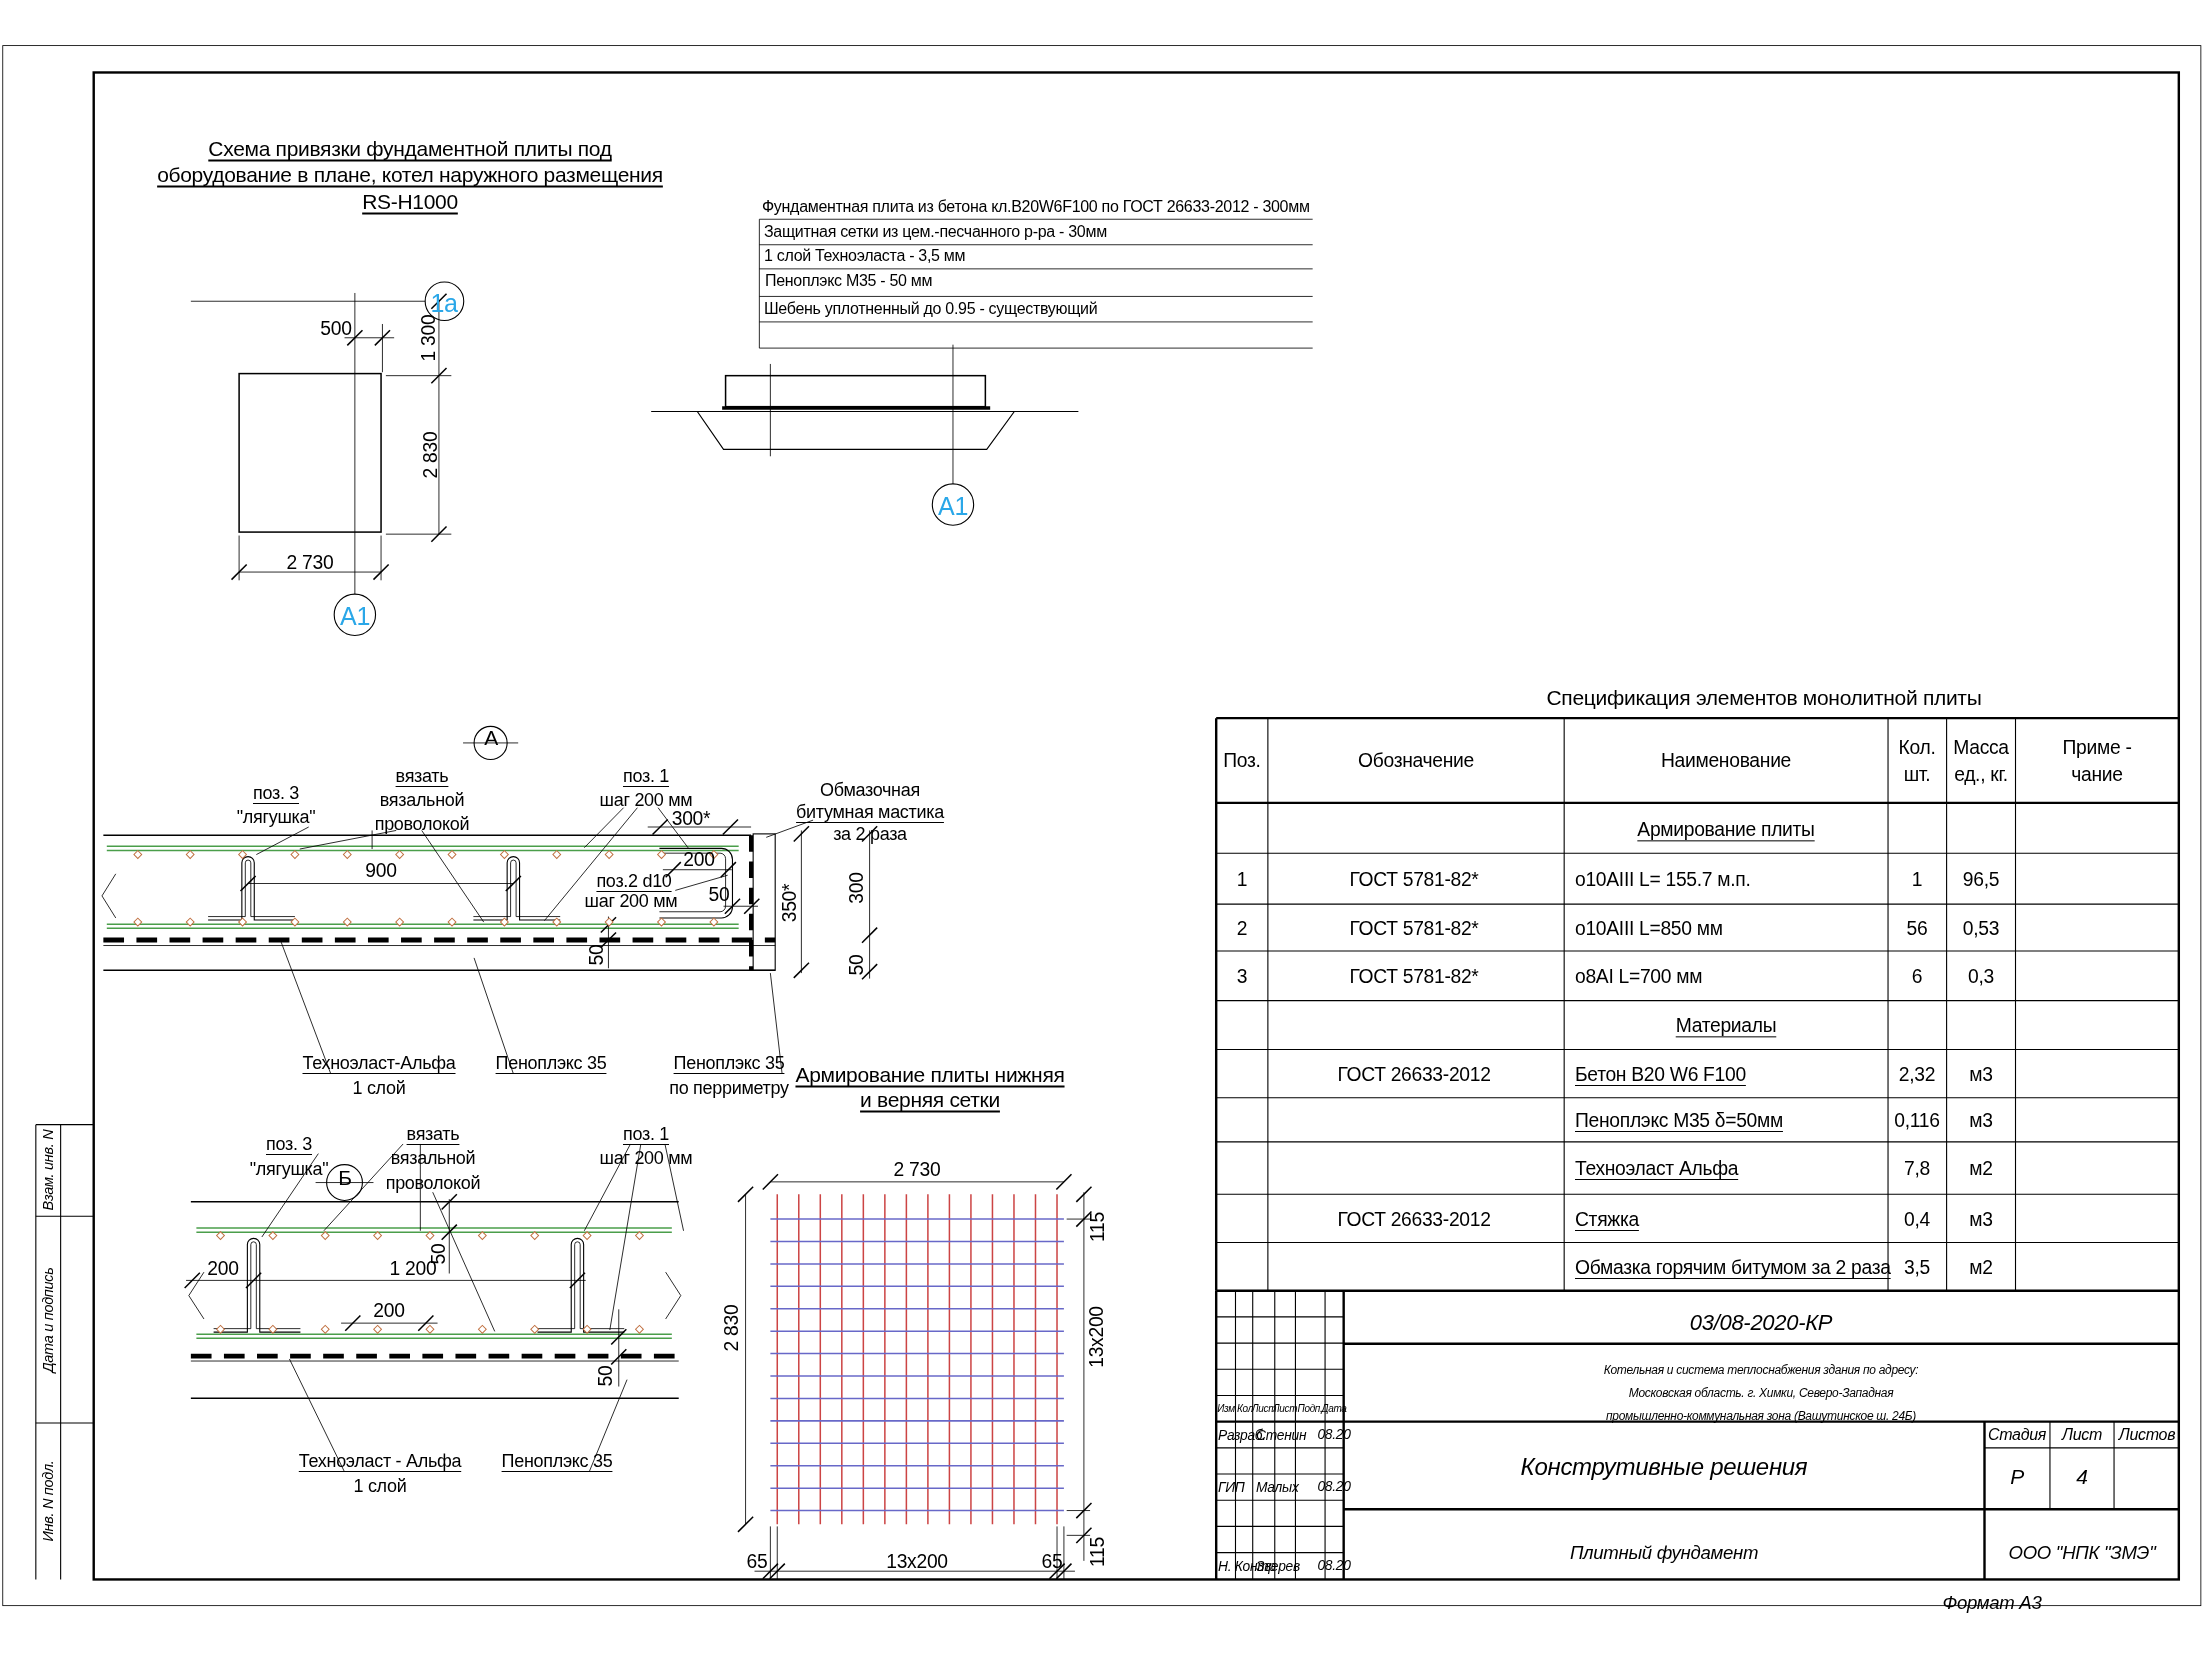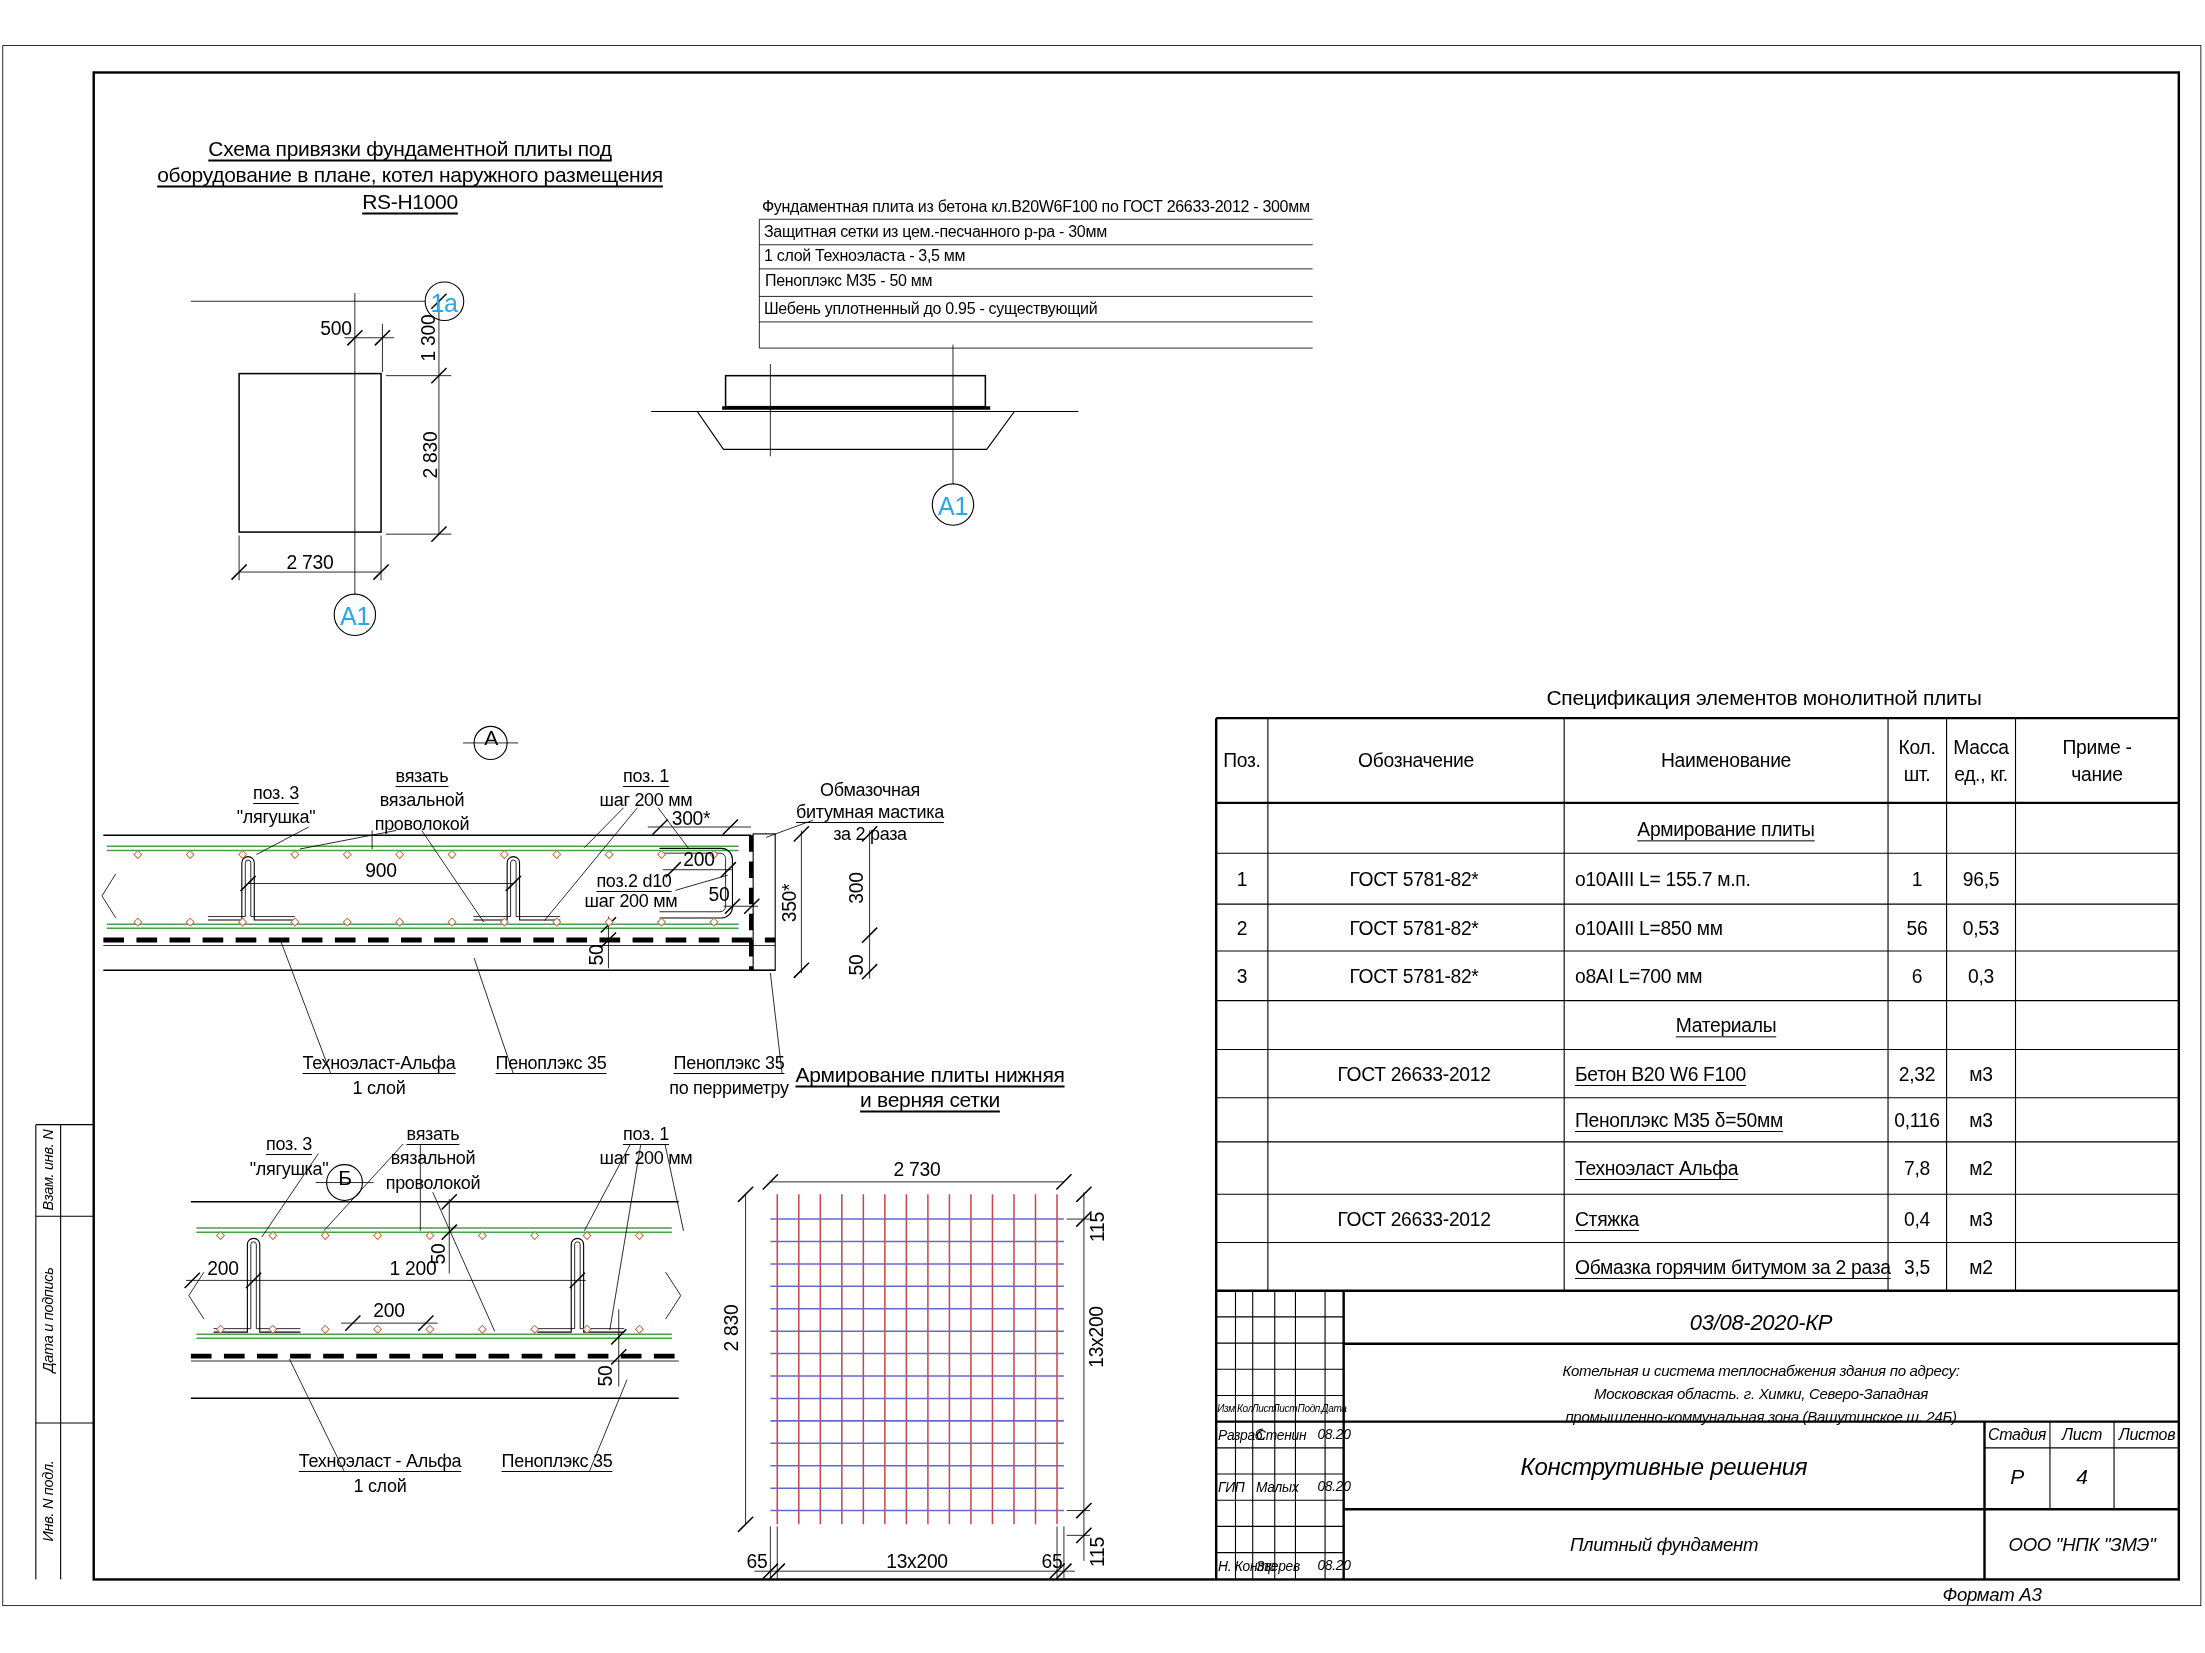--- a/index.html
+++ b/index.html
@@ -11,21 +11,21 @@
   .w3{stroke-width:3.5px;} .w5{stroke-width:5px;}
   .green{stroke:var(--mesh-green);}
   .dash{stroke-width:7px;stroke-dasharray:30 18;}
   .vdash{stroke-width:6px;stroke-dasharray:24 14;}
   .t{position:absolute;transform:translate(-50%,-50%);white-space:nowrap;font-size:18px;
      letter-spacing:-0.3px;line-height:1;}
   .tl{position:absolute;transform:translate(0,-50%);white-space:nowrap;font-size:16px;letter-spacing:-0.3px;}
   .rot{transform:translate(-50%,-50%) rotate(-90deg);}
   .u{text-decoration:underline;text-underline-offset:4.1px;}
   .fs17{font-size:10px;} .fs20{font-size:13.8px;} .fs21{font-size:14.5px;} .fs23{font-size:16px;}
-  .fs25{font-size:15px;} .fs27{font-size:18.6px;} .fs28{font-size:19.3px;} .fs29{font-size:24px;}
+  .fs25{font-size:12px;} .fs27{font-size:18.6px;margin-top:8px;} .fs28{font-size:19.3px;} .fs29{font-size:24px;}
   .fs30{font-size:21px;text-align:center;} .fs32{font-size:22px;} .fs36{font-size:25px;font-weight:normal;}
   .blue{color:var(--accent);}
   .it{font-style:italic;}
 </style>
 </head>
 <body>
 
 <div class="sheet">
 
 <svg width="2205" height="1654" viewBox="0 0 3200 2400">

